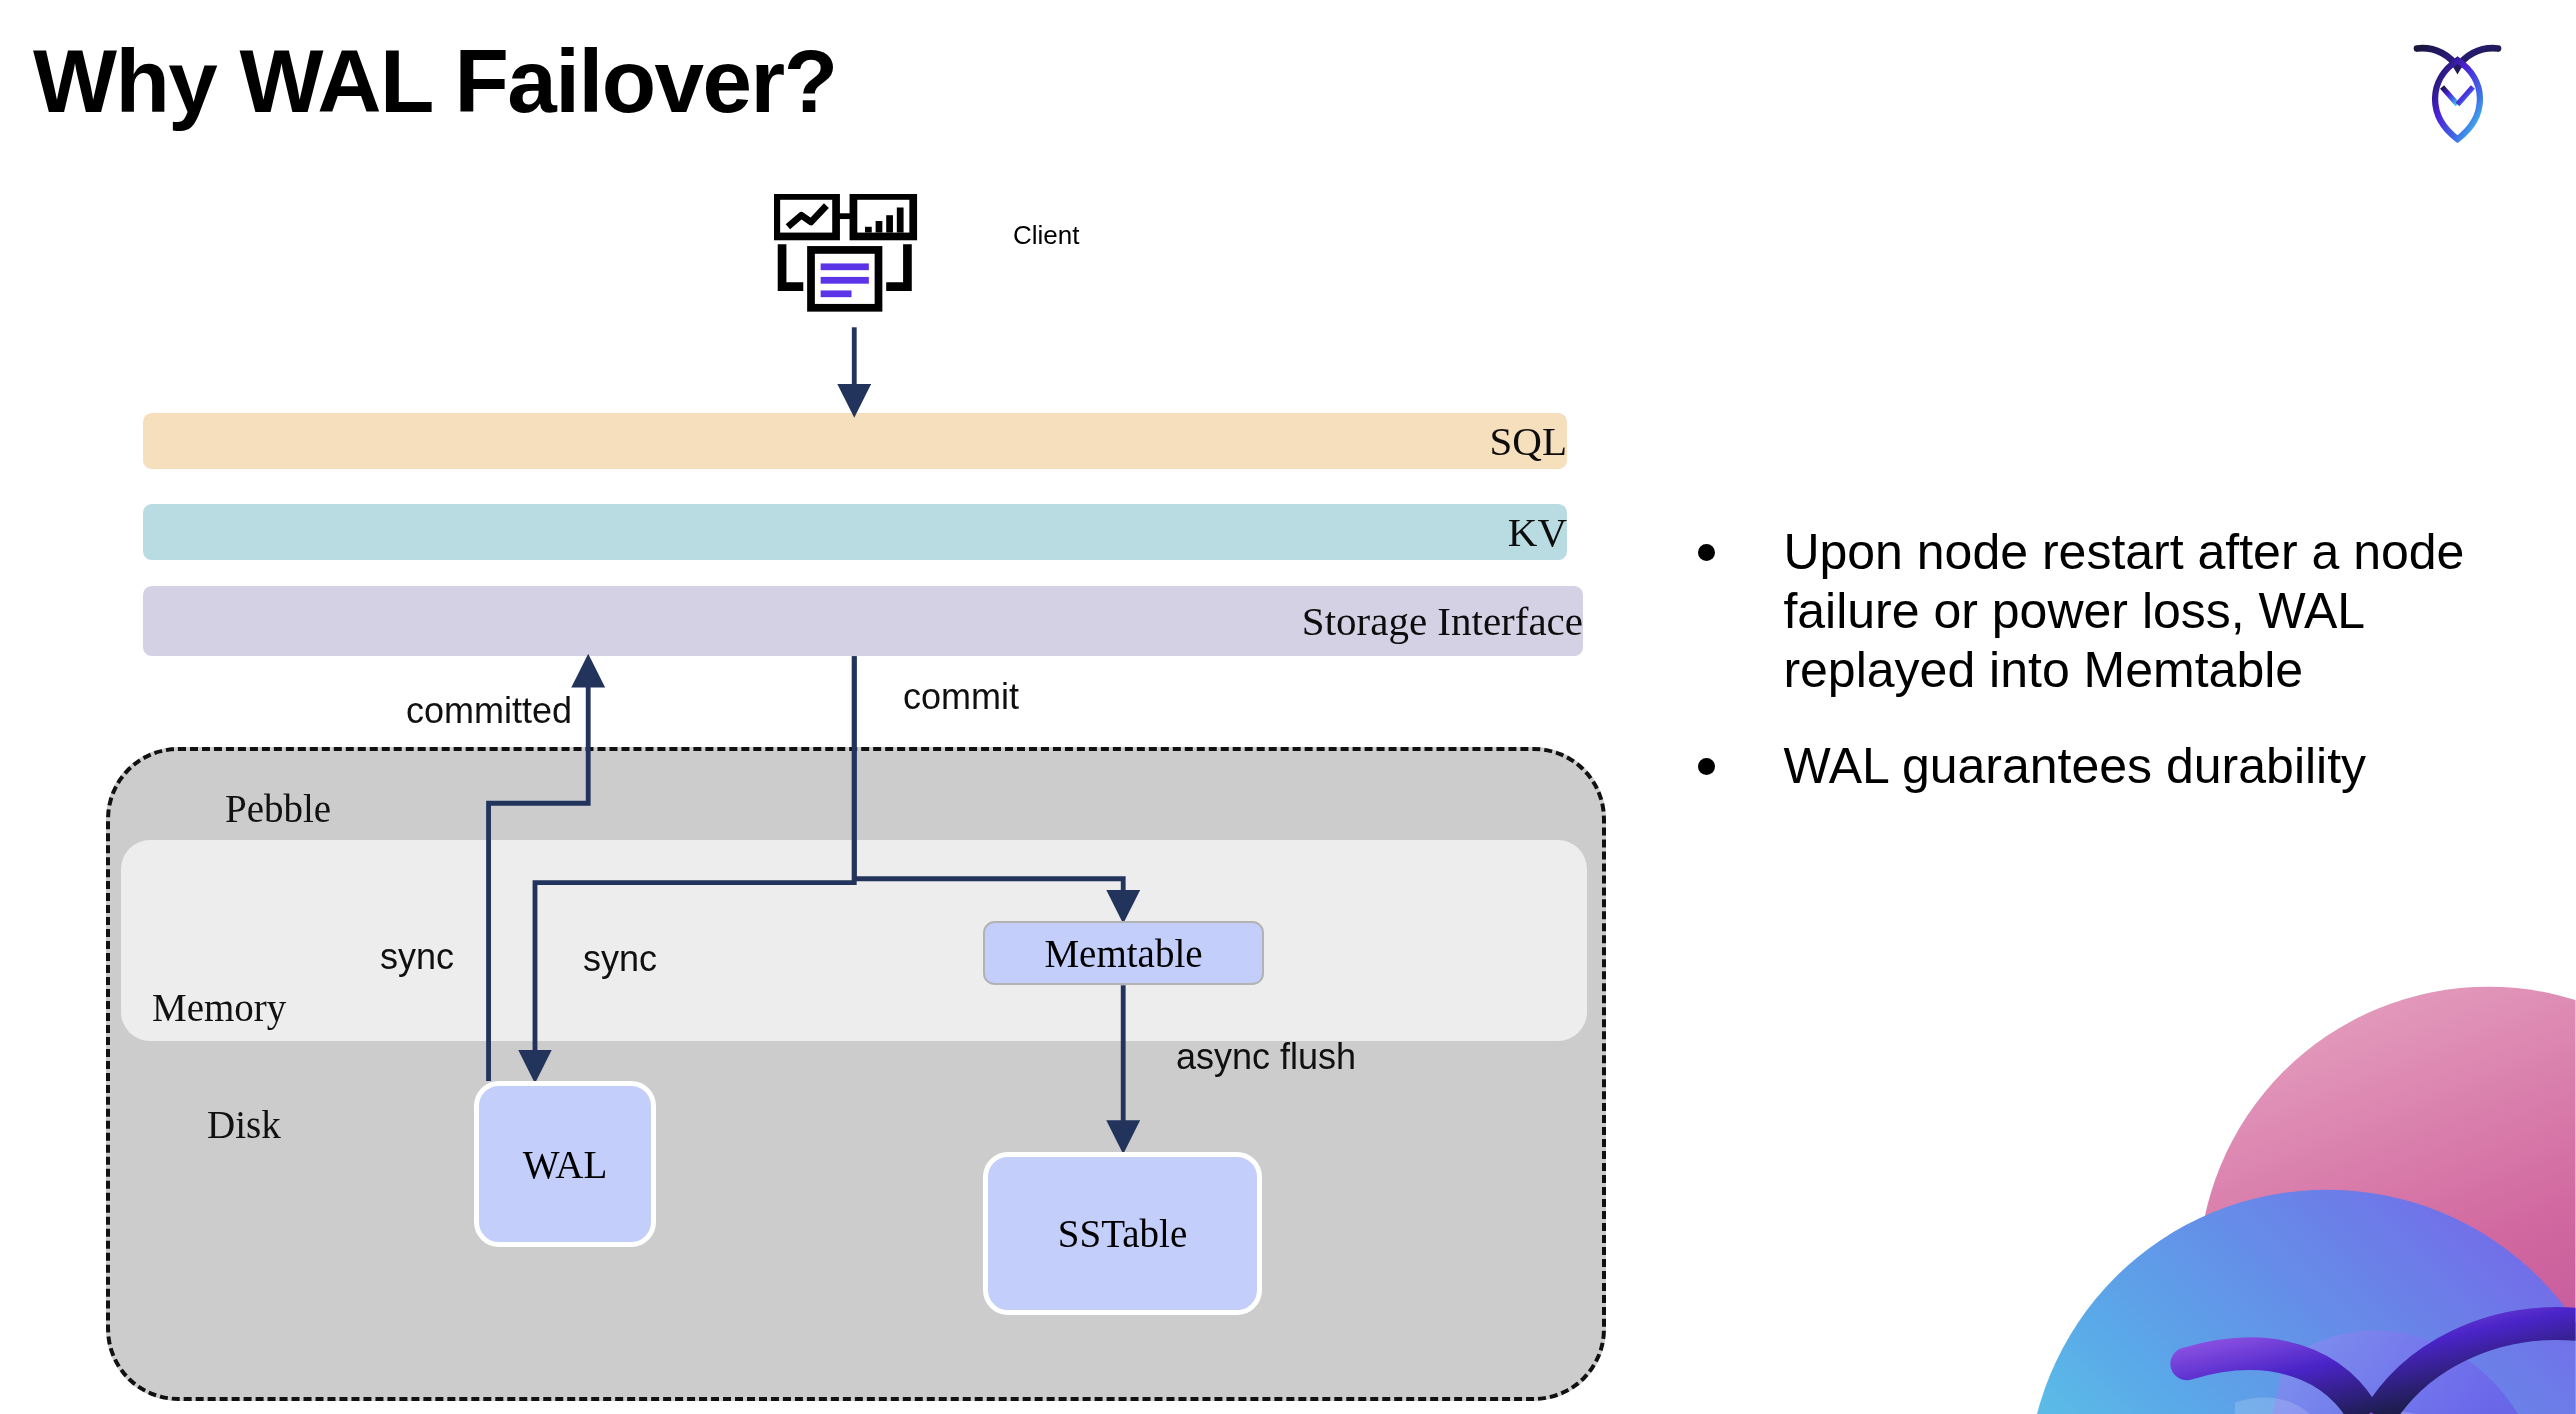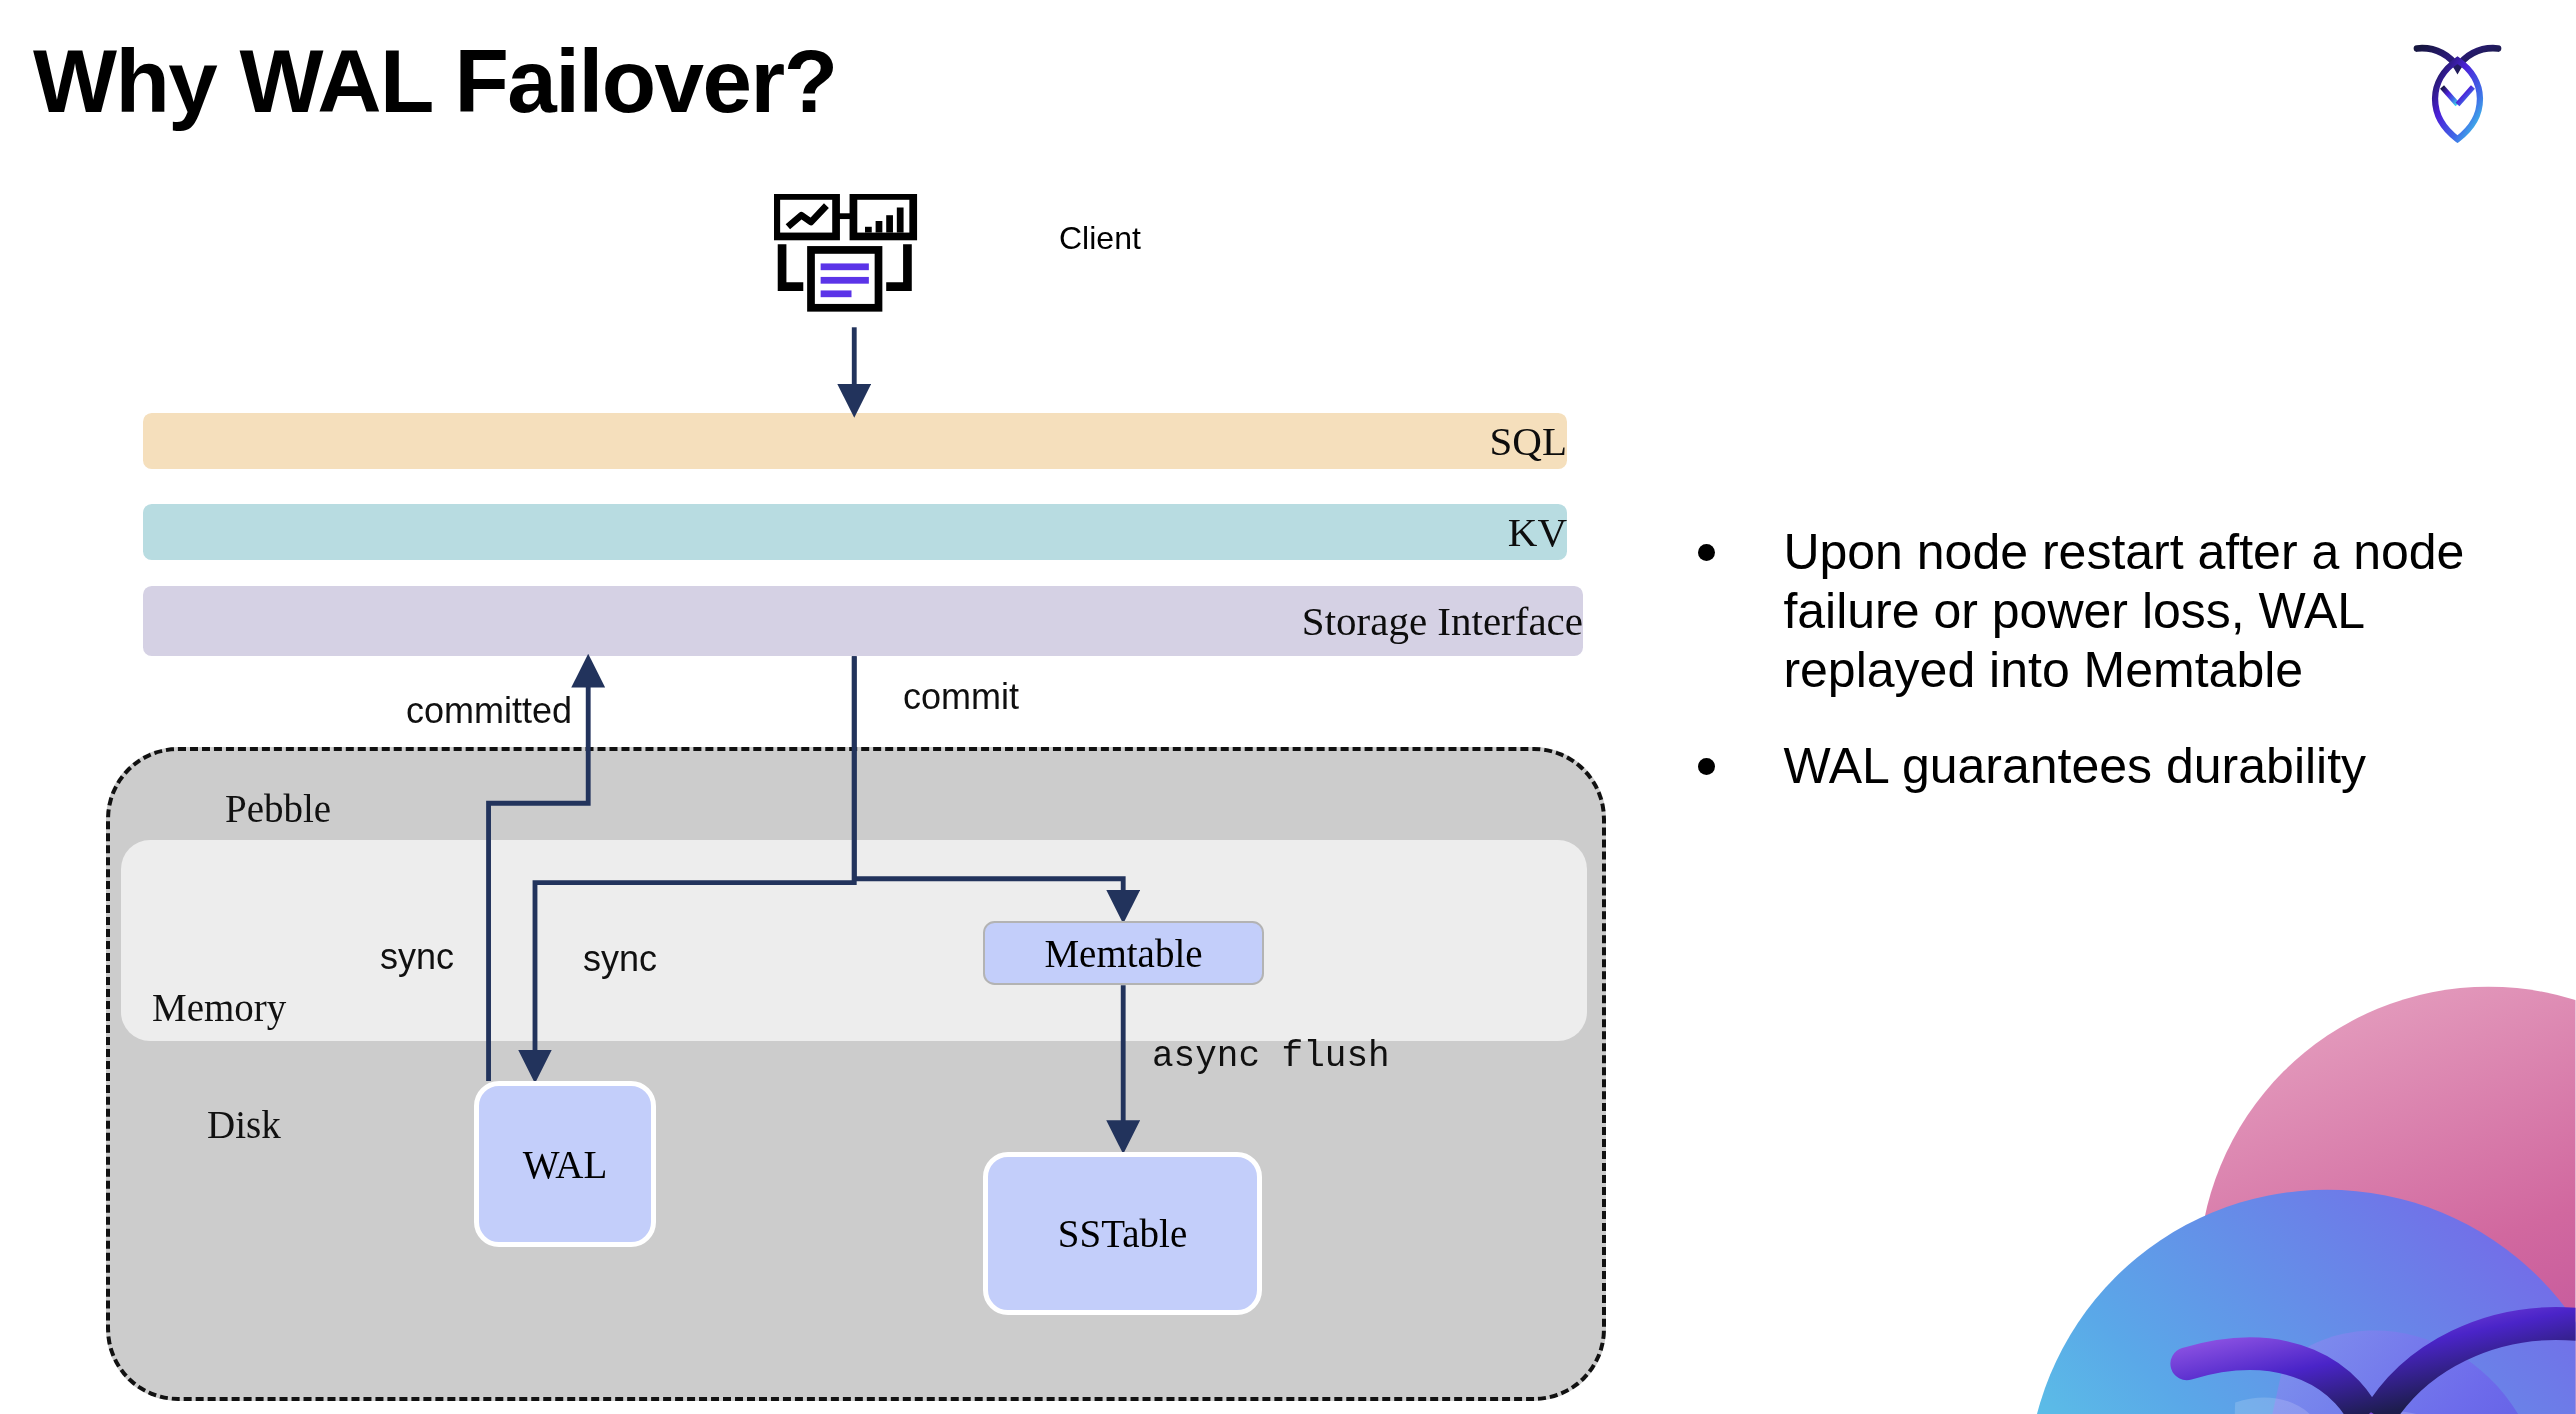--- a/index.html
+++ b/index.html
@@ -63,25 +63,24 @@
     position: absolute;
     left: 774px;
     top: 194px;
     width: 155px;
     height: 135px;
   }
   #client-label {
     position: absolute;
     left: 1013px;
     top: 220px;
-    font-size: 32px;
+    font-size: 26px;
     color: #000000;
     font-family: "Liberation Sans", sans-serif;
     white-space: nowrap;
-    margin-left: 46px;
   }
 
   
   .layer-bar {
     position: absolute;
     left: 143px;
     width: 1424px;
     border-radius: 8.7px;
     display: flex;
     align-items: center;
@@ -165,21 +164,21 @@
     position: absolute;
     font-family: "Liberation Sans", sans-serif;
     font-size: 36px;
     color: #101010;
     white-space: nowrap;
   }
   #label-committed  { left: 406px;  top: 690px; }
   #label-commit     { left: 903px;  top: 676px; }
   #label-sync-left  { left: 380px;  top: 936px; }
   #label-sync-right { left: 583px;  top: 938px; }
-  #label-async      { left: 1152px; top: 1036px; font-family: Liberation Mono, monospace; }
+  #label-async      { left: 1176px; top: 1036px; }
 
   
   #connectors {
     position: absolute;
     left: 0; top: 0;
     width: 1664px; height: 1415px;
     pointer-events: none;
   }
 
   

